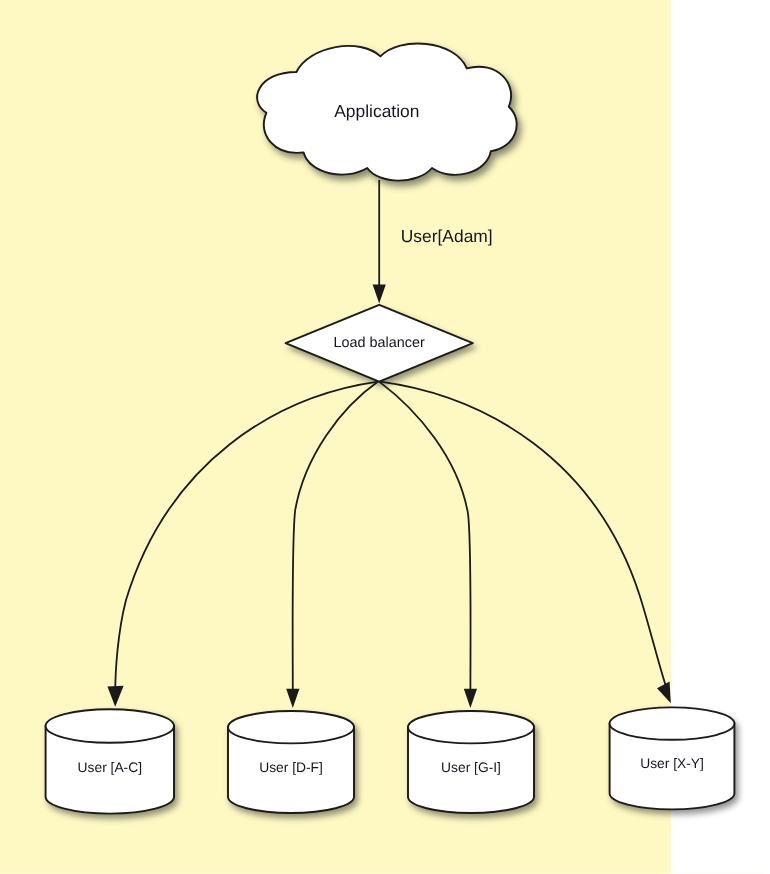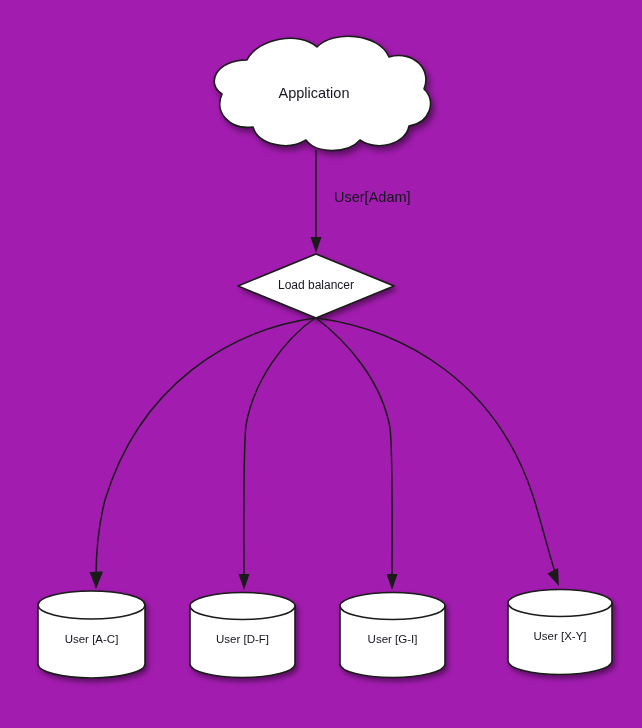--- a/index.html
+++ b/index.html
@@ -8,23 +8,23 @@
     background: #ffffff;
   }
   body {
     width: 642px;
     height: 728px;
     overflow: hidden;
     font-family: "Liberation Sans", sans-serif;
   }
   #diagram-canvas {
     position: relative;
-    width: 642px;
+    width: 559px;
     height: 728px;
-    background: #a21caf;
+    background: #fef9c3;
   }
   svg.diagram {
     display: block;
     width: 642px;
     height: 728px;
   }
   .node-shape {
     fill: #ffffff;
     stroke: #1a1a1a;
     stroke-width: 1.6;

